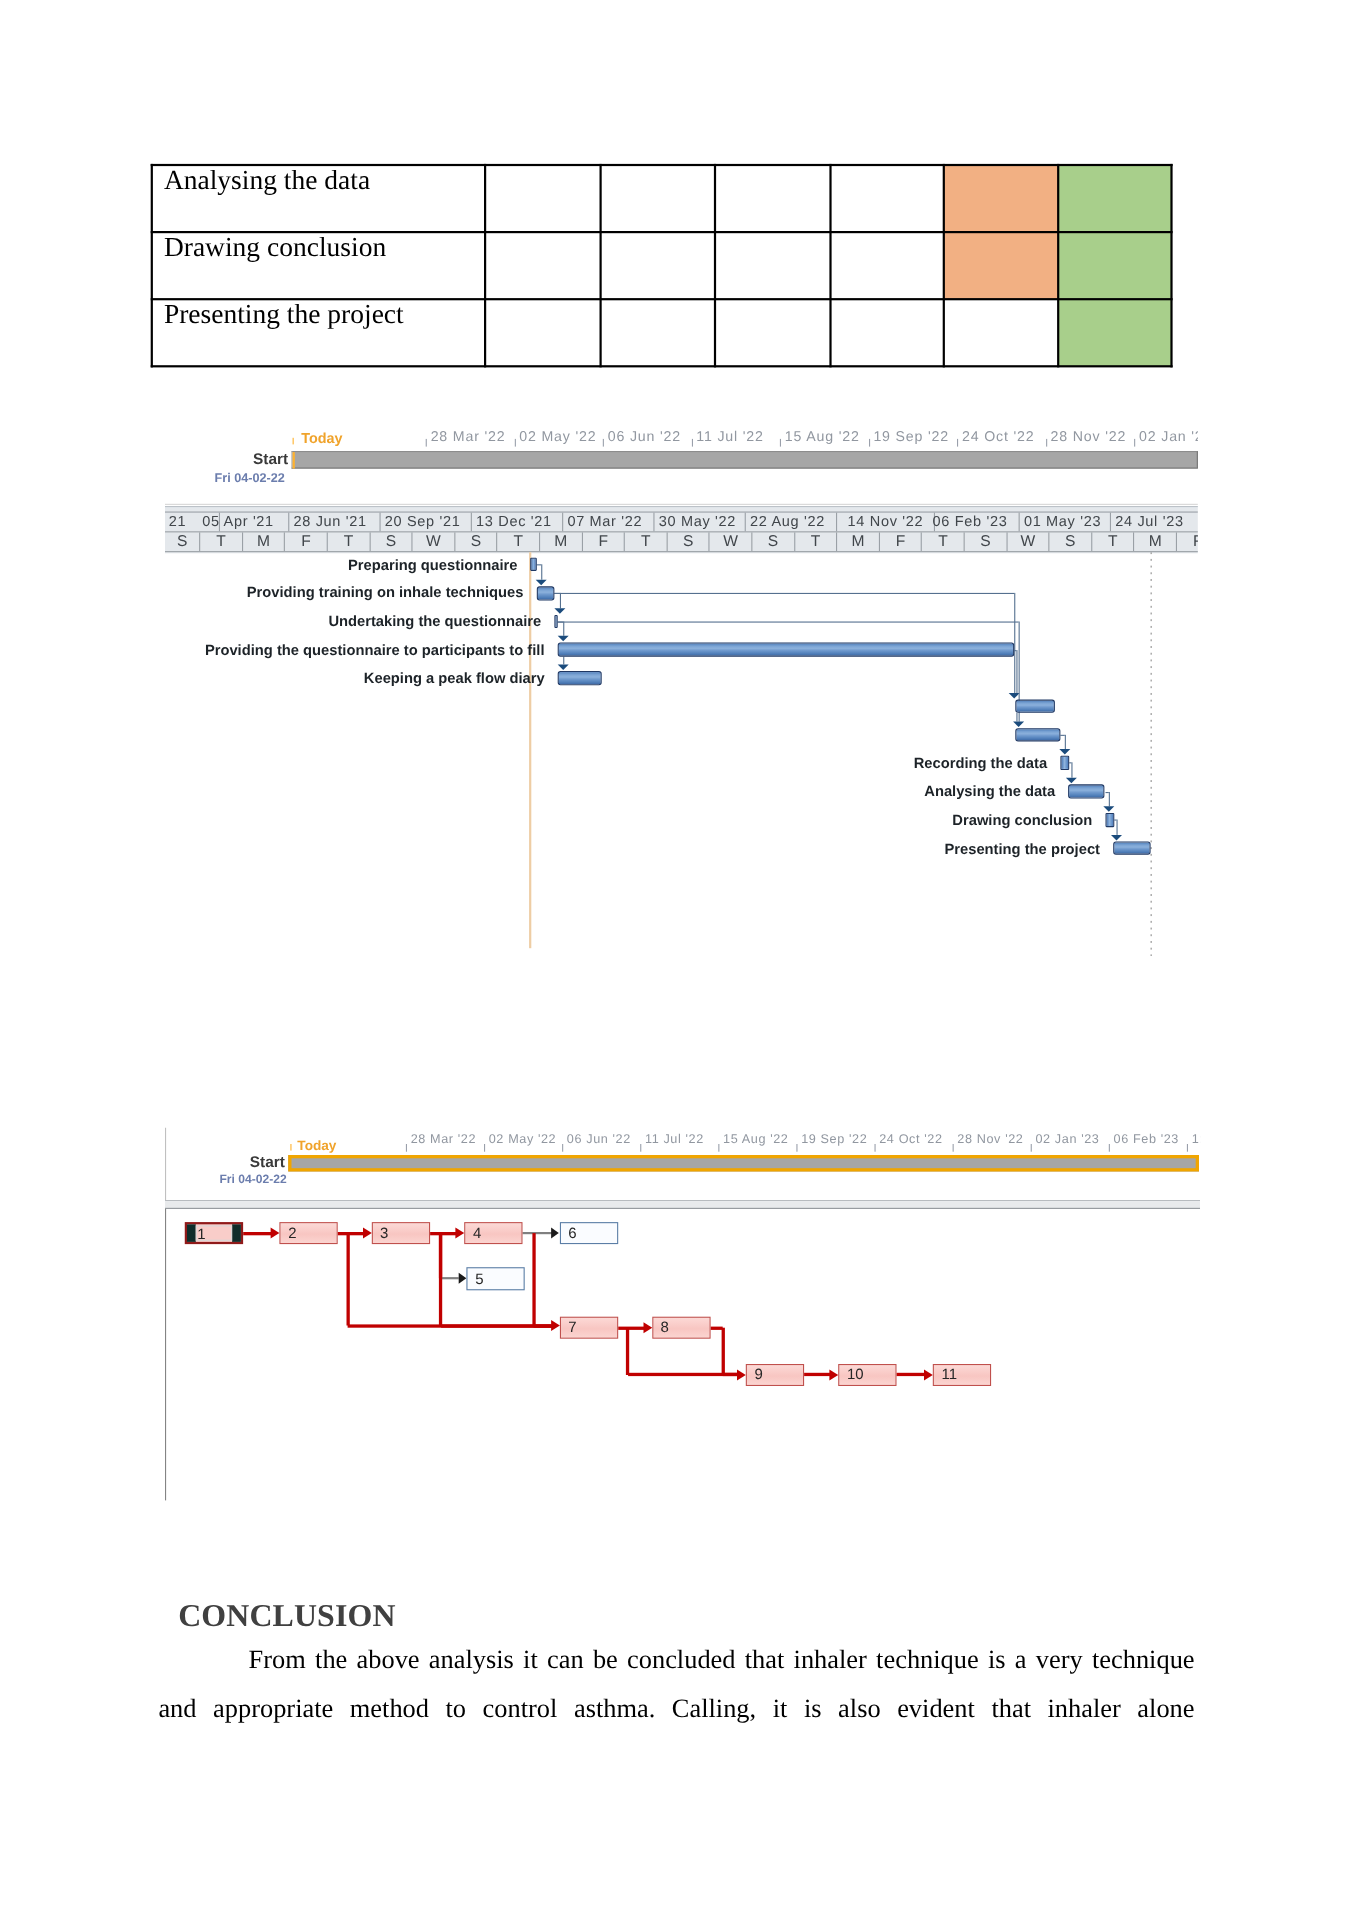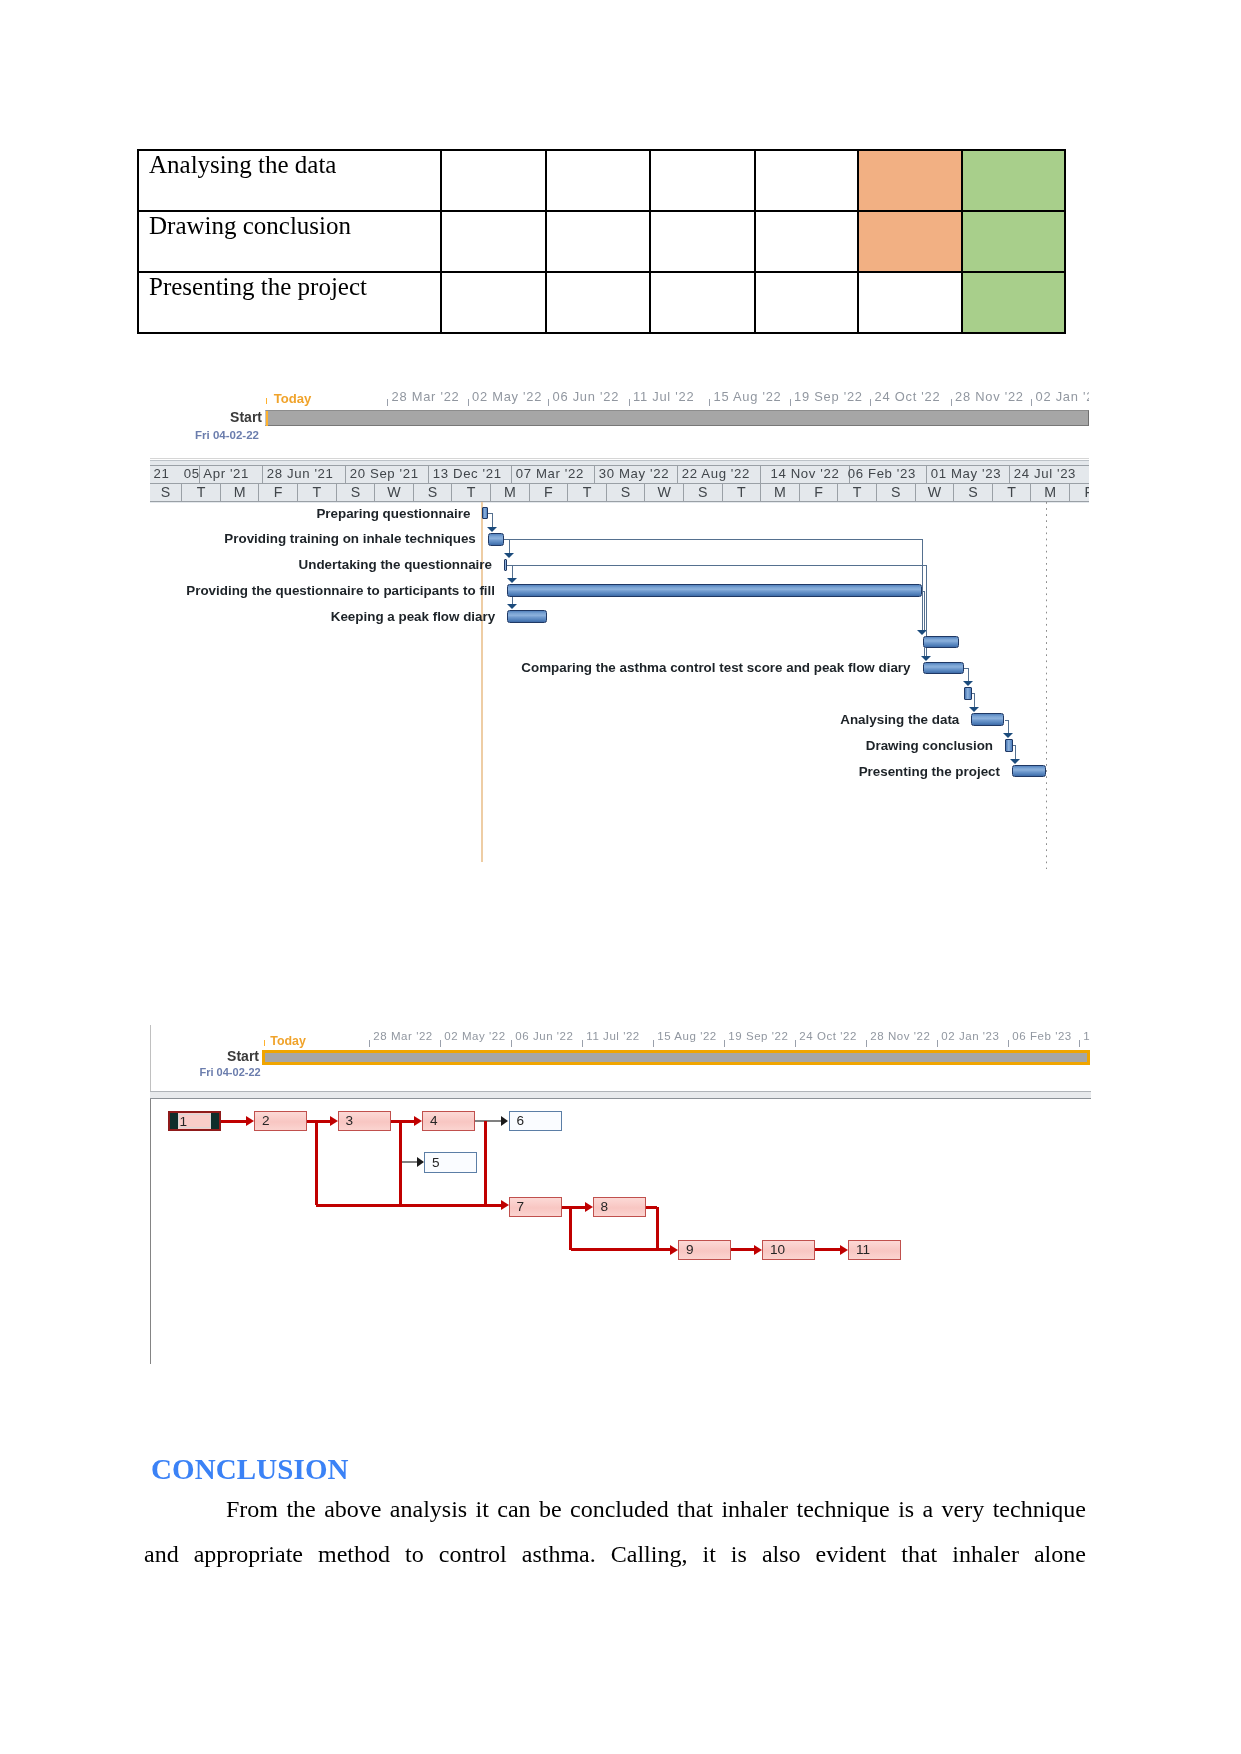--- a/index.html
+++ b/index.html
@@ -65,22 +65,22 @@
   .nodenorm{background:#fafcff;border:1px solid #5b7ea6;}
   .nodesel{background:#f9cdc9;border:2px solid #8f1a1a;}
   .nodesel:before{content:"";position:absolute;left:0px;top:0;width:8px;bottom:0;background:#0f2d2b;}
   .nodesel:after{content:"";position:absolute;right:0px;top:0;width:8px;bottom:0;background:#0f2d2b;}
   .nodesel .inner{position:absolute;left:8px;right:8px;top:1px;bottom:1px;
       background:#f9cdc9;border:1px solid #d8d8d8;box-sizing:border-box;z-index:2;}
   .nodelbl{position:absolute;left:7px;top:2.5px;font-size:13.6px;line-height:1;color:#262626;
       font-family:"Liberation Sans",sans-serif;z-index:3;}
 
   
-  .h-conclusion{position:absolute;left:151px;top:1453px;font-family:"Liberation Serif",serif;
-      font-weight:700;font-size:29px;letter-spacing:.1px;color:#3b82f6;}
+  .h-conclusion{position:absolute;left:162px;top:1453px;font-family:"Liberation Serif",serif;
+      font-weight:700;font-size:29px;letter-spacing:.1px;color:#404040;}
   .para{position:absolute;left:144px;width:942px;font-family:"Liberation Serif",serif;
       font-size:24px;color:#000;}
   .pline{position:absolute;left:0;width:942px;white-space:nowrap;}
   .pline.just{display:flex;justify-content:space-between;}
   .pline.just > span{display:inline-block;}
 </style>
 </head>
 <body>
 
 <div class="page">
@@ -235,22 +235,22 @@
   <div class="gbar mini" style="left:334.4px;top:121.9px;width:5.3px;height:12.6px;border-radius:1px"></div>
   <div class="tasklabel" style="left:-312.2px;top:146.3px;width:640px">Providing training on inhale techniques</div>
   <div class="gbar" style="left:339.8px;top:148.0px;width:16.2px;height:12.6px;border-radius:2.5px"></div>
   <div class="tasklabel" style="left:-296.0px;top:172.1px;width:640px">Undertaking the questionnaire</div>
   <div class="gbar mini" style="left:356.0px;top:173.6px;width:3.2px;height:12.6px;border-radius:1px"></div>
   <div class="tasklabel" style="left:-293.0px;top:197.9px;width:640px">Providing the questionnaire to participants to fill</div>
   <div class="gbar" style="left:359.0px;top:199.2px;width:415.0px;height:12.6px;border-radius:2.5px"></div>
   <div class="tasklabel" style="left:-292.8px;top:223.7px;width:640px">Keeping a peak flow diary</div>
   <div class="gbar" style="left:359.2px;top:225.0px;width:40.3px;height:12.6px;border-radius:2.5px"></div>
   <div class="gbar" style="left:774.5px;top:250.8px;width:36.3px;height:12.6px;border-radius:2.5px"></div>
-  <div class="tasklabel" style="left:122.5px;top:275.3px;width:640px">Comparing the asthma control test score and peak flow diary</div>
   <div class="gbar" style="left:774.5px;top:276.6px;width:41.5px;height:12.6px;border-radius:2.5px"></div>
+  <div class="tasklabel" style="left:163.9px;top:301.1px;width:640px">Recording the data</div>
   <div class="gbar mini" style="left:815.9px;top:302.0px;width:8.0px;height:12.6px;border-radius:1px"></div>
   <div class="tasklabel" style="left:171.3px;top:326.9px;width:640px">Analysing the data</div>
   <div class="gbar" style="left:823.3px;top:328.2px;width:33.2px;height:12.6px;border-radius:2.5px"></div>
   <div class="tasklabel" style="left:205.0px;top:352.7px;width:640px">Drawing conclusion</div>
   <div class="gbar mini" style="left:857.0px;top:354.0px;width:7.5px;height:12.6px;border-radius:1px"></div>
   <div class="tasklabel" style="left:212.0px;top:378.5px;width:640px">Presenting the project</div>
   <div class="gbar" style="left:864.0px;top:379.8px;width:33.5px;height:12.6px;border-radius:2.5px"></div>
 </div>
 
   <div class="shot" id="netchart" style="left:148px;top:1025px;width:943px;height:340px">

